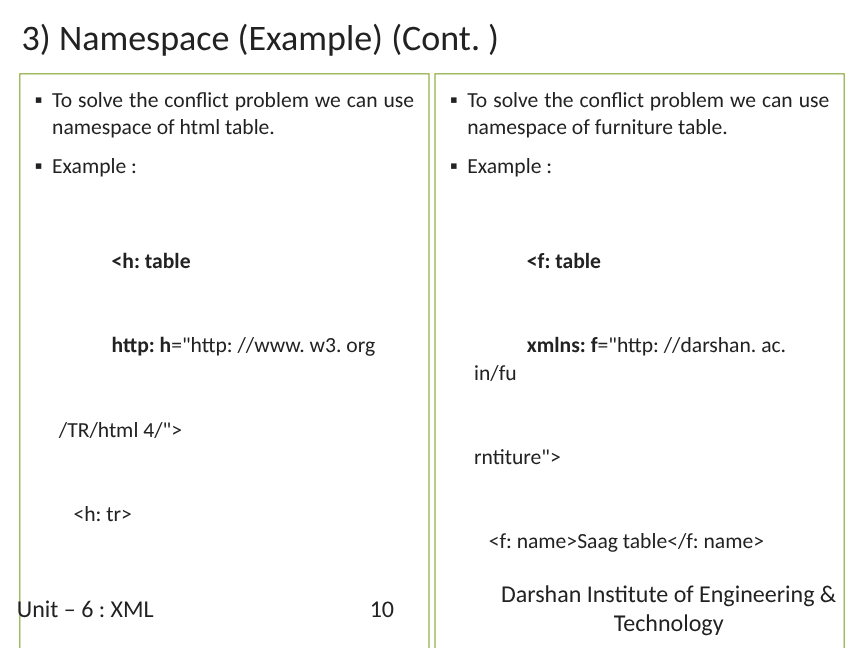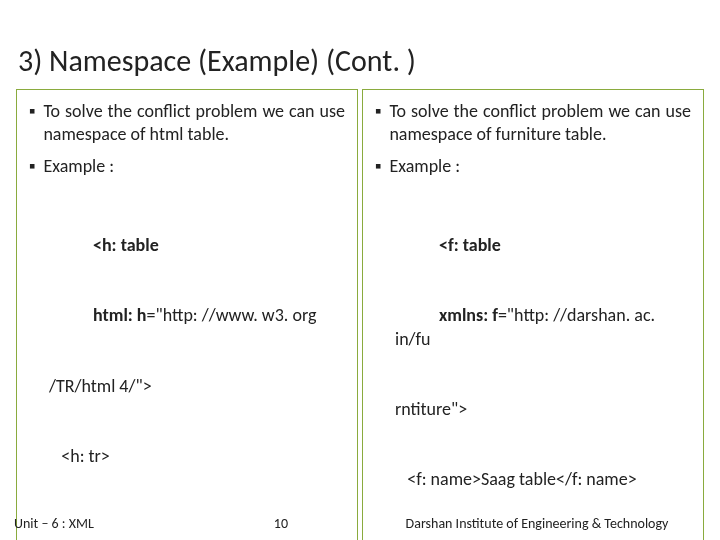--- a/index.html
+++ b/index.html
@@ -9,21 +9,20 @@
     font-family: Calibri, Arial, sans-serif;
     background: #fff;
     position: relative;
     overflow: hidden;
   }
   .slide-title {
     font-size: 30px;
     color: #222;
     padding: 14px 0 10px 18px;
     font-weight: 400;
-    margin-top: 28px;
   }
   .content {
     display: flex;
     padding: 0 14px;
   }
   .col {
     flex: 1;
     border: 1.5px solid #8aab3e;
     padding: 10px 12px 14px 12px;
     margin: 0 2px;
@@ -50,21 +49,21 @@
     word-break: break-word;
   }
   .bold { font-weight: 700; margin-left: 44px; }
   .footer {
     position: absolute;
     bottom: 0;
     left: 0;
     right: 0;
     display: flex;
     align-items: center;
-    font-size: 14px;
+    font-size: 20px;
     color: #222;
     padding: 6px 14px 8px 14px;
   }
   .footer-left { flex: 0 0 auto; }
   .footer-center { flex: 0 0 auto; padding: 0 80px 0 180px; }
   .footer-right { flex: 1; text-align: center; }
 </style>
 </head>
 <body>
 
@@ -76,21 +75,21 @@
     <div class="bullet-row">
       <span class="bullet-mark">▪</span>
       <span class="bullet-text">To solve the conflict problem we can use namespace of html table.</span>
     </div>
     <div class="bullet-row">
       <span class="bullet-mark">▪</span>
       <span class="bullet-text">Example :</span>
     </div>
     <div class="code">
       <div><span class="bold">&lt;h: table</span></div>
-      <div><span class="bold">html: h</span><span>="http: //www. w3. org</span></div>
+      <div><span class="bold">http: h</span><span>="http: //www. w3. org</span></div>
       <div>/TR/html 4/"&gt;</div>
       <div>   &lt;h: tr&gt;</div>
       
       
       
     </div>
   </div>
 
   <div class="col">
     <div class="bullet-row">

